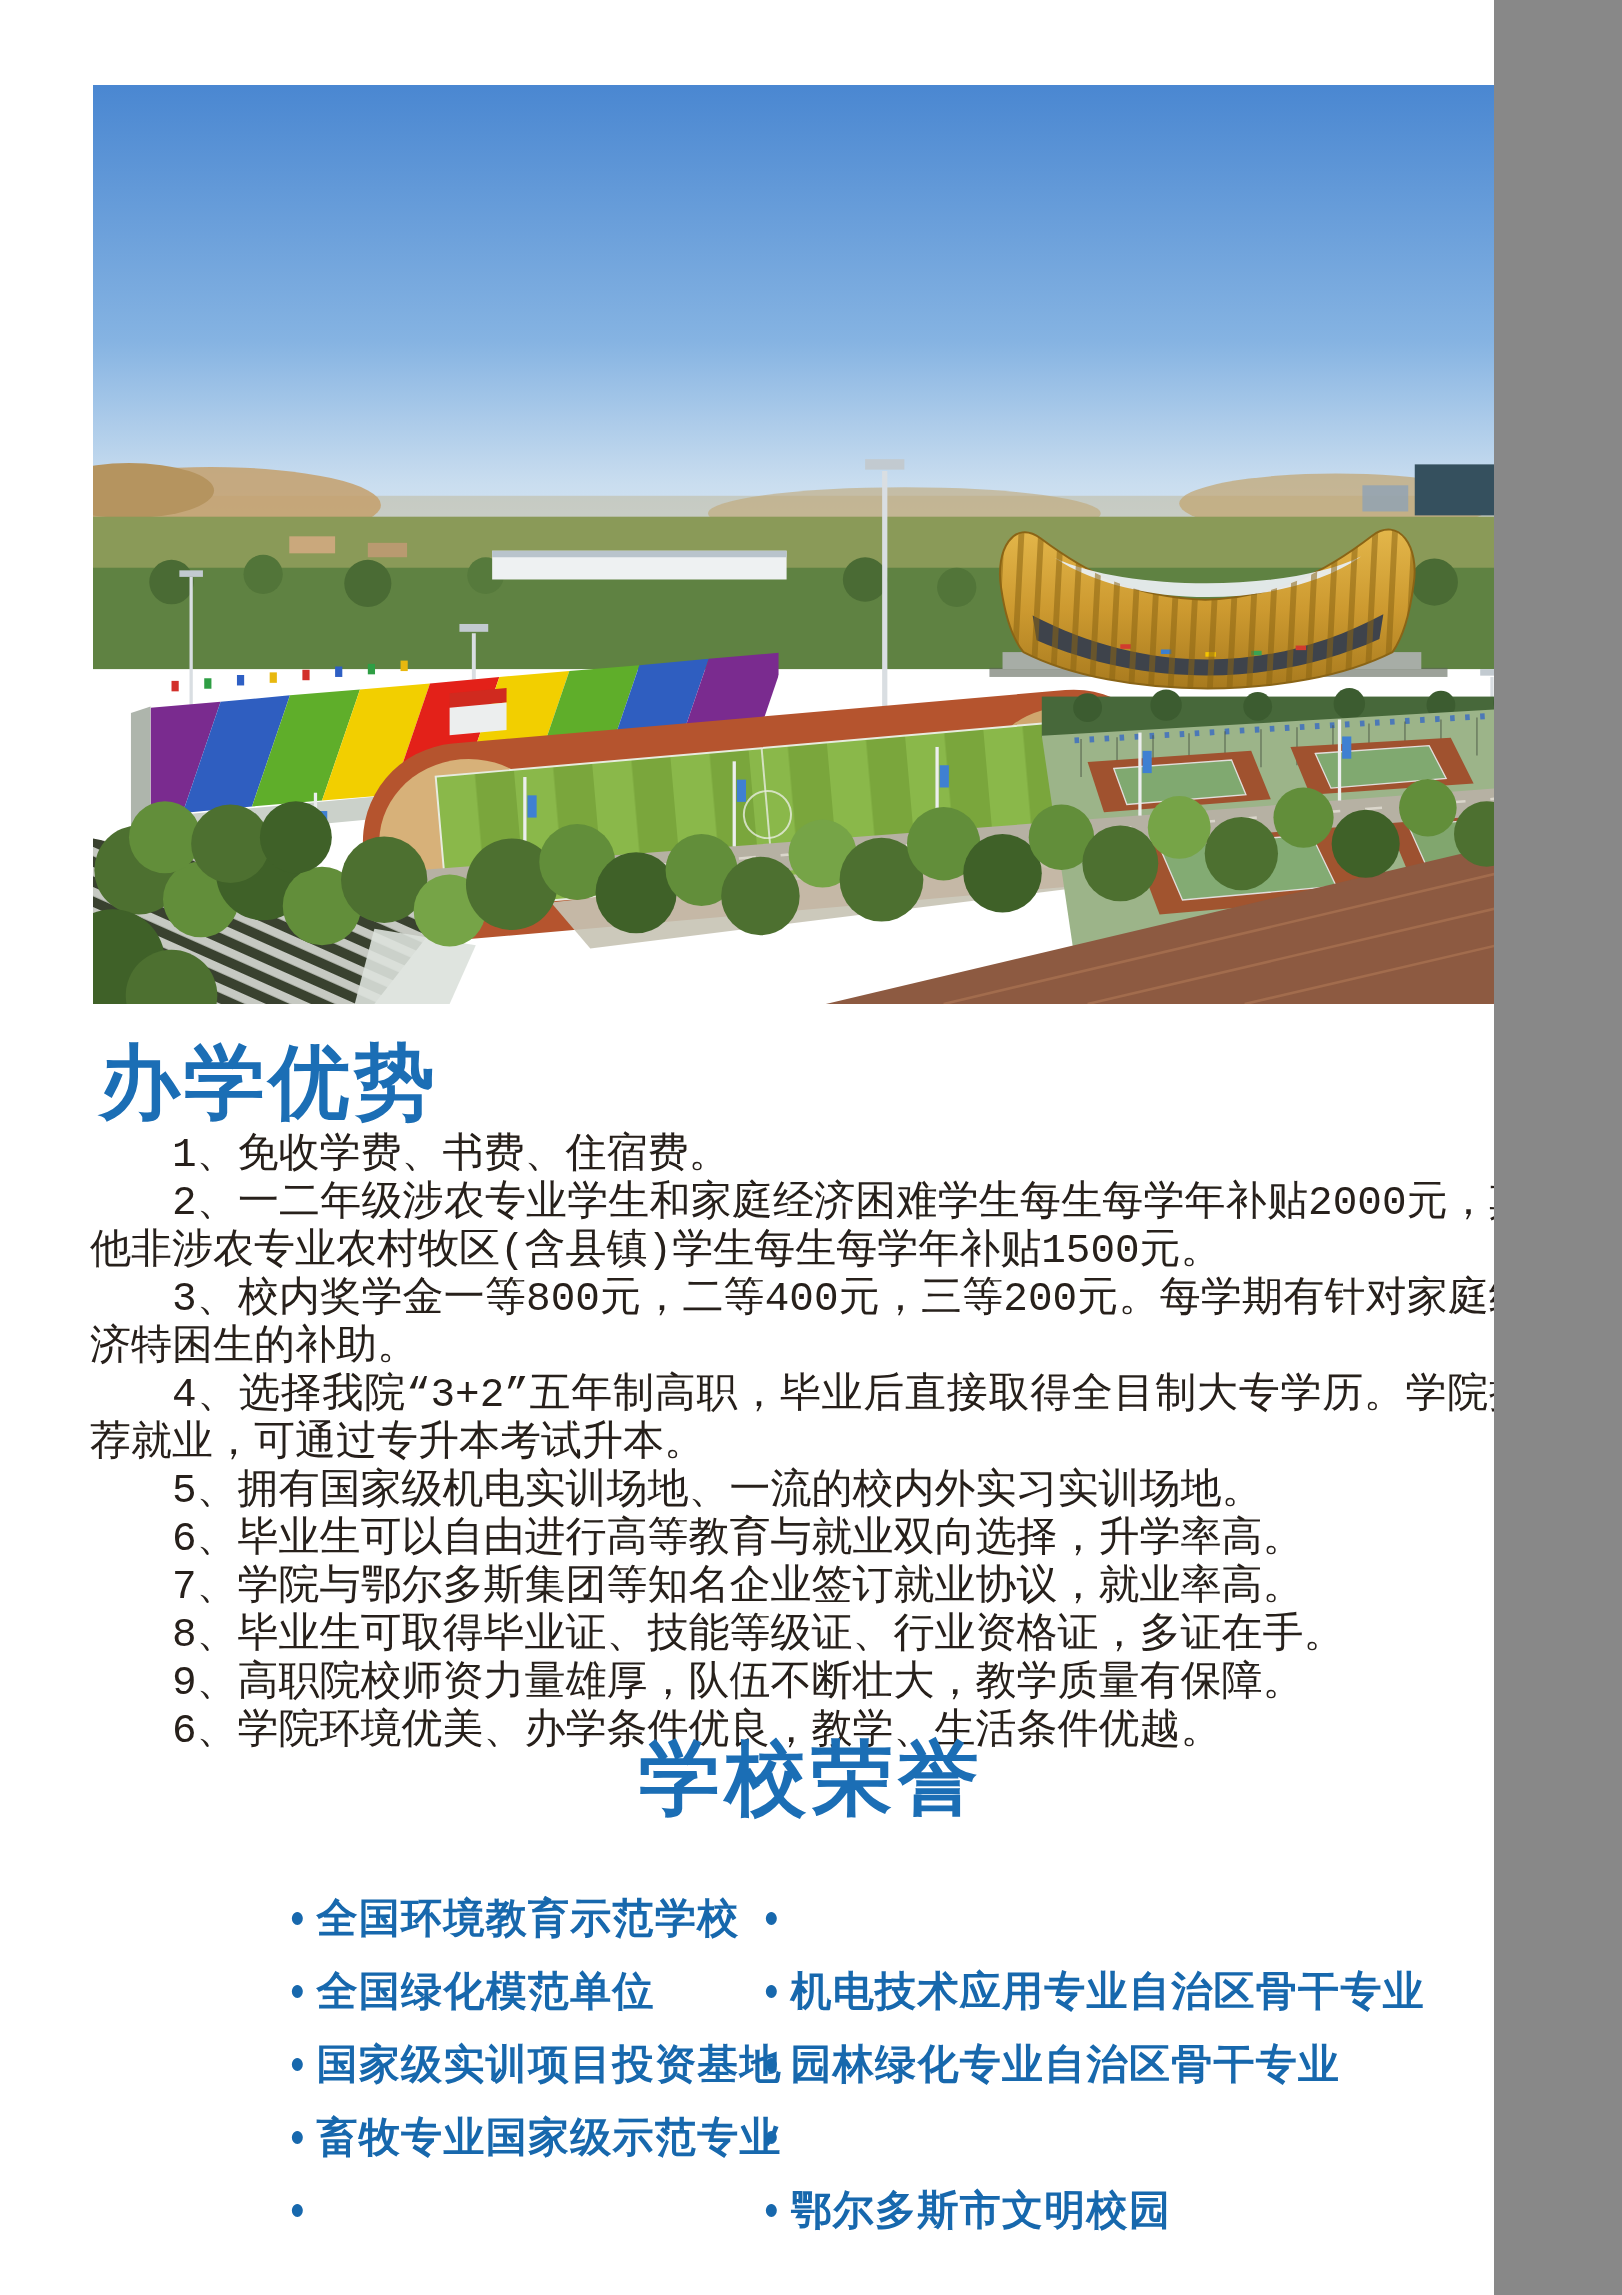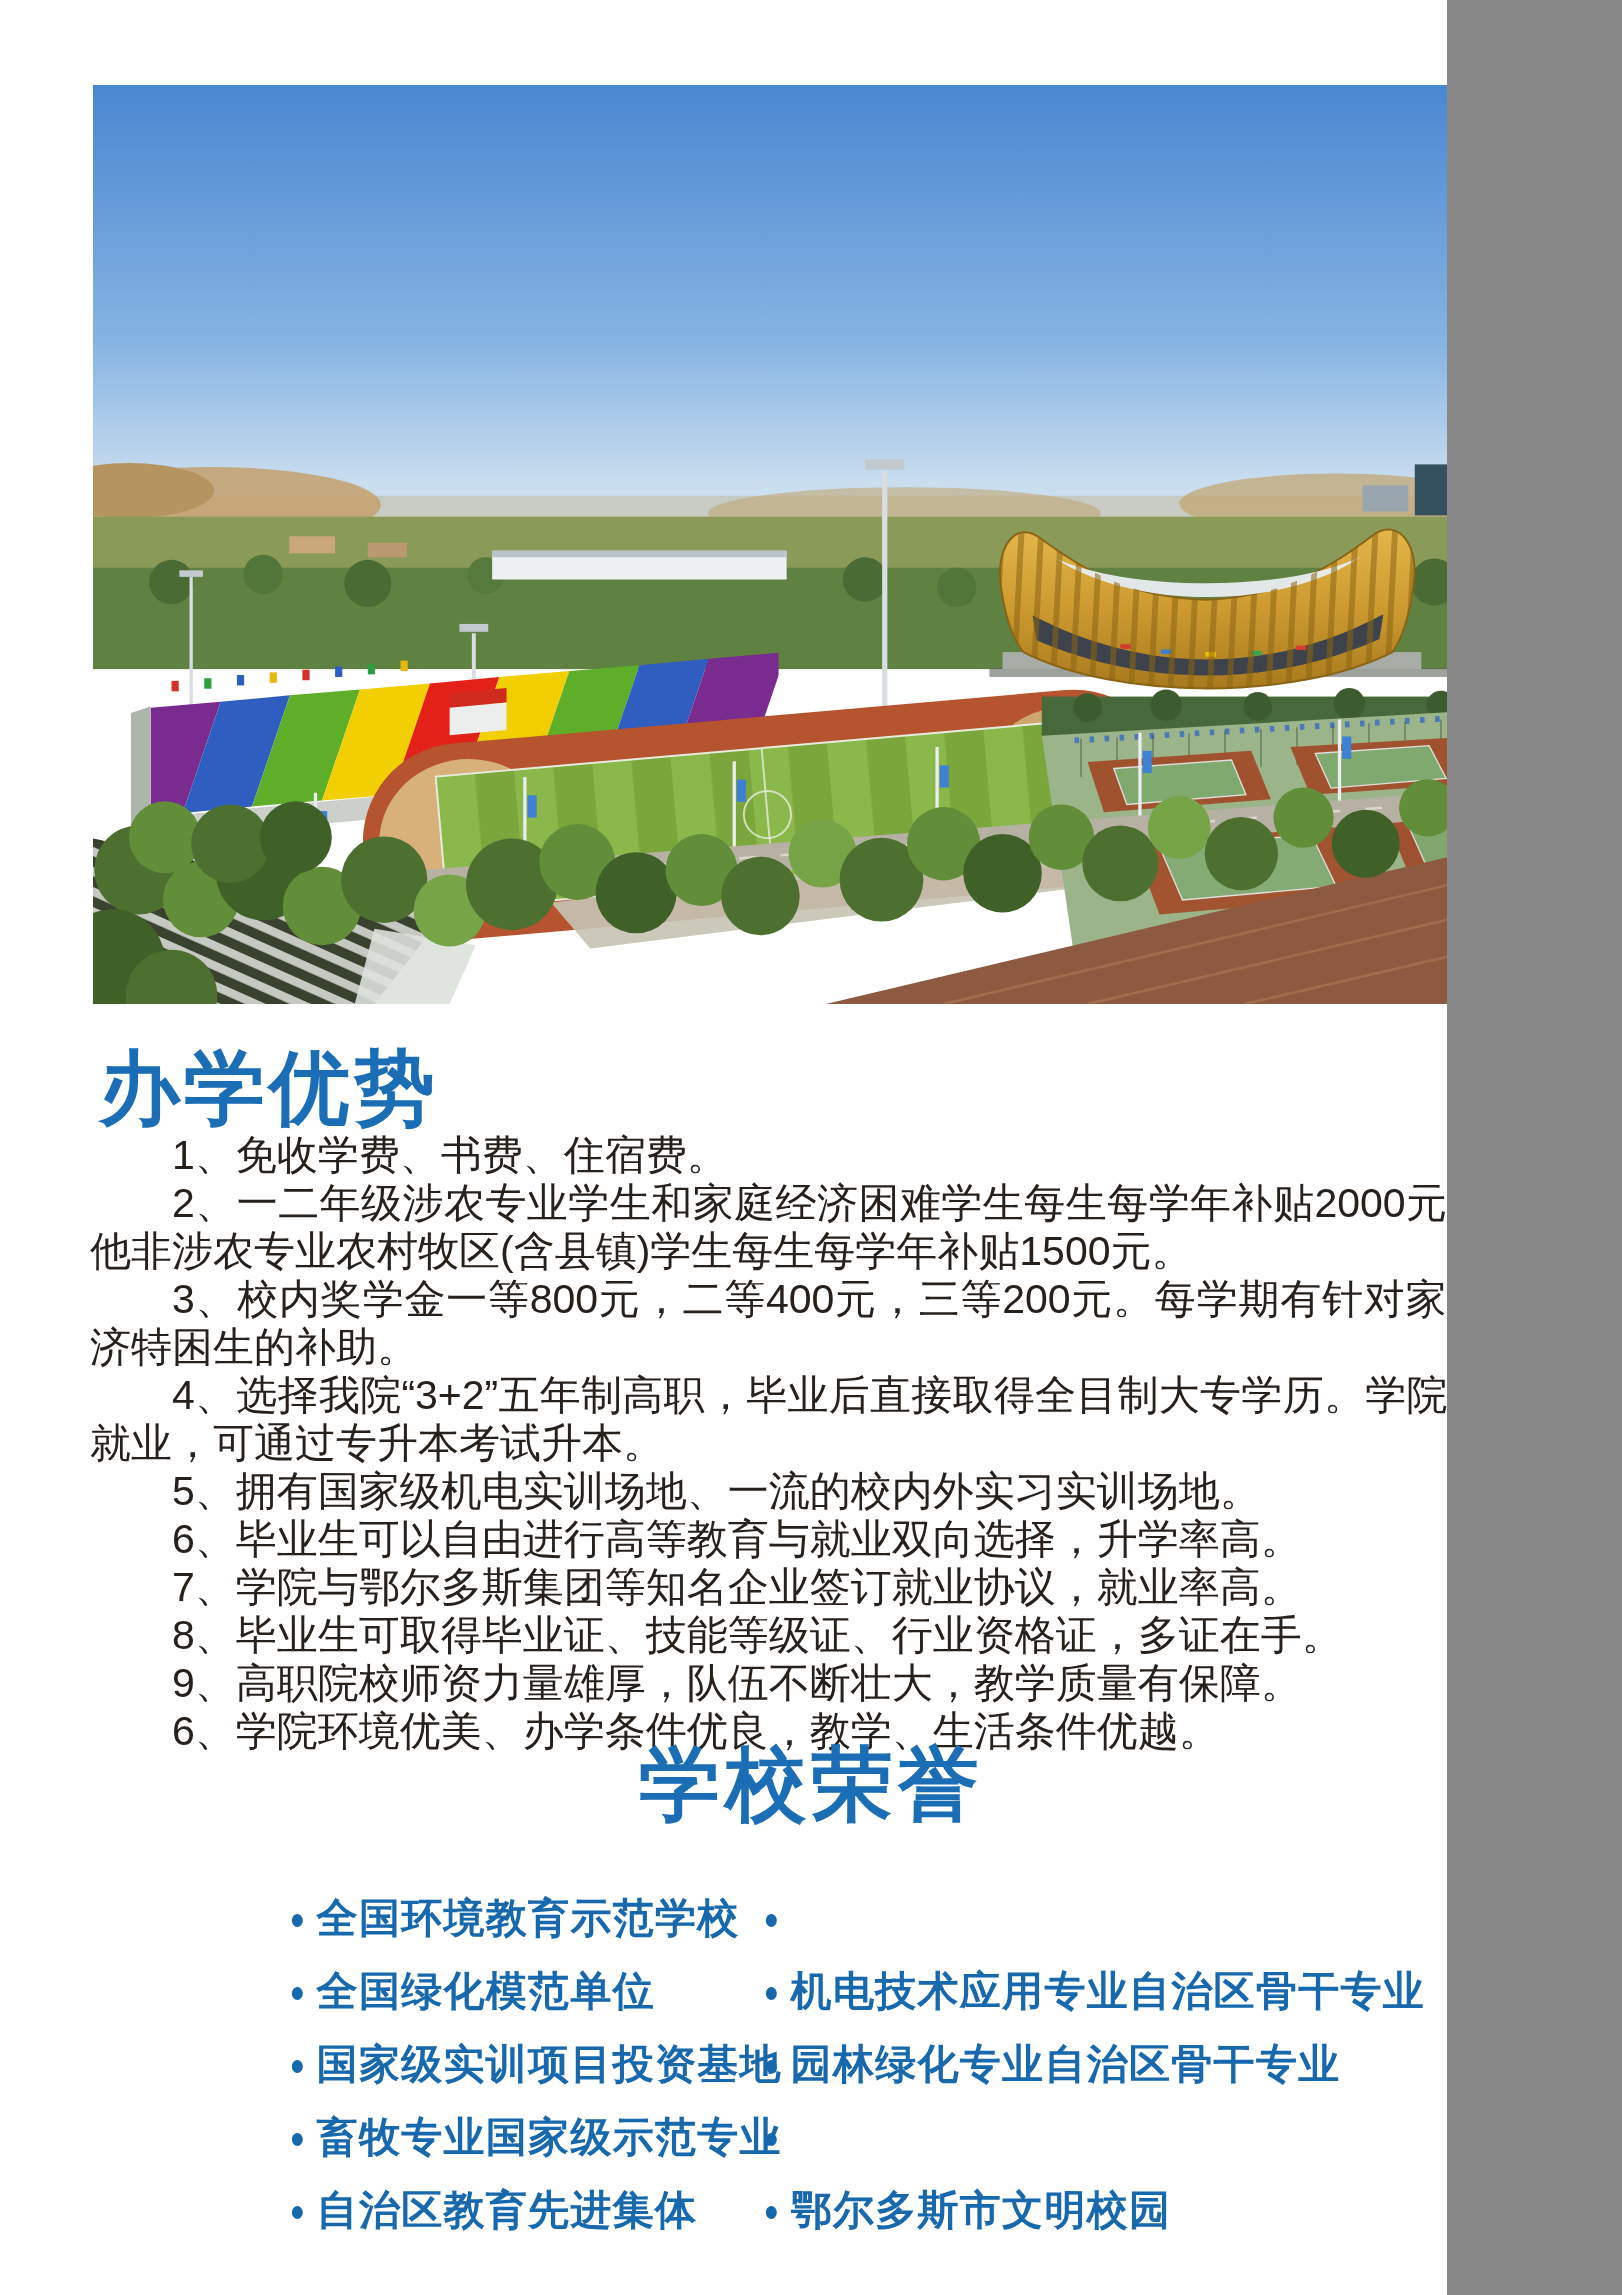--- a/index.html
+++ b/index.html
@@ -1,21 +1,22 @@
 <!DOCTYPE html>
 <html lang="zh" style="--accent: #1b6eb5; --honors: #1768ad; --body: #27201b; --pagebg: #ffffff;font-size:10.5px"><head>
 <meta charset="utf-8">
 <style>
   html,body{margin:0;padding:0;background:#888;}
   .page{
     position:relative;
     width:1447px;height:2295px;
     background:var(--pagebg,#fff);
     overflow:hidden;
-    font-family:Liberation Sans, sans-serif;
+    font-family:Liberation Mono, monospace;
+    padding-left:47px;
   }
   .photo{
     position:absolute;left:93px;top:85px;width:1433px;height:919px;
     overflow:hidden;
   }
   .photo svg{display:block;width:100%;height:100%;}
   .adv-title{
     position:absolute;left:99px;top:1044px;margin:0;
     font-size:81px;line-height:1.1;font-weight:700;
     letter-spacing:3.9px;color:var(--accent,#1b6eb5);
@@ -318,21 +319,20 @@
     </div>
     <div class="honor">
       <span class="dot">●</span>
       <span>畜牧专业国家级示范专业</span>
     </div>
     <div class="honor">
       <span class="dot">●</span>
     </div>
     <div class="honor">
       <span class="dot">●</span>
-      <span>自治区教育先进集体</span>
     </div>
     <div class="honor">
       <span class="dot">●</span>
       <span>鄂尔多斯市文明校园</span>
     </div>
   </div>
 
 </div>
 
 

